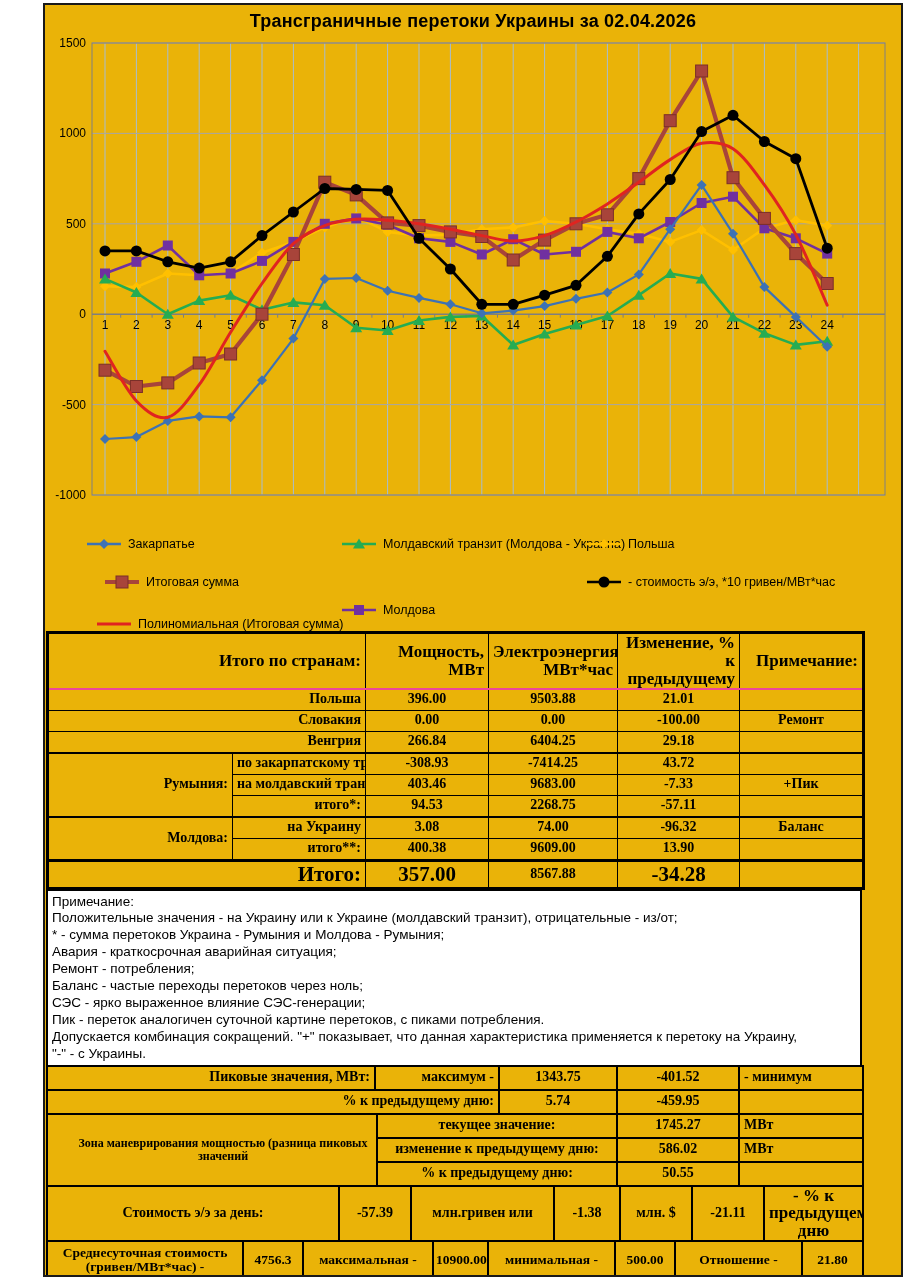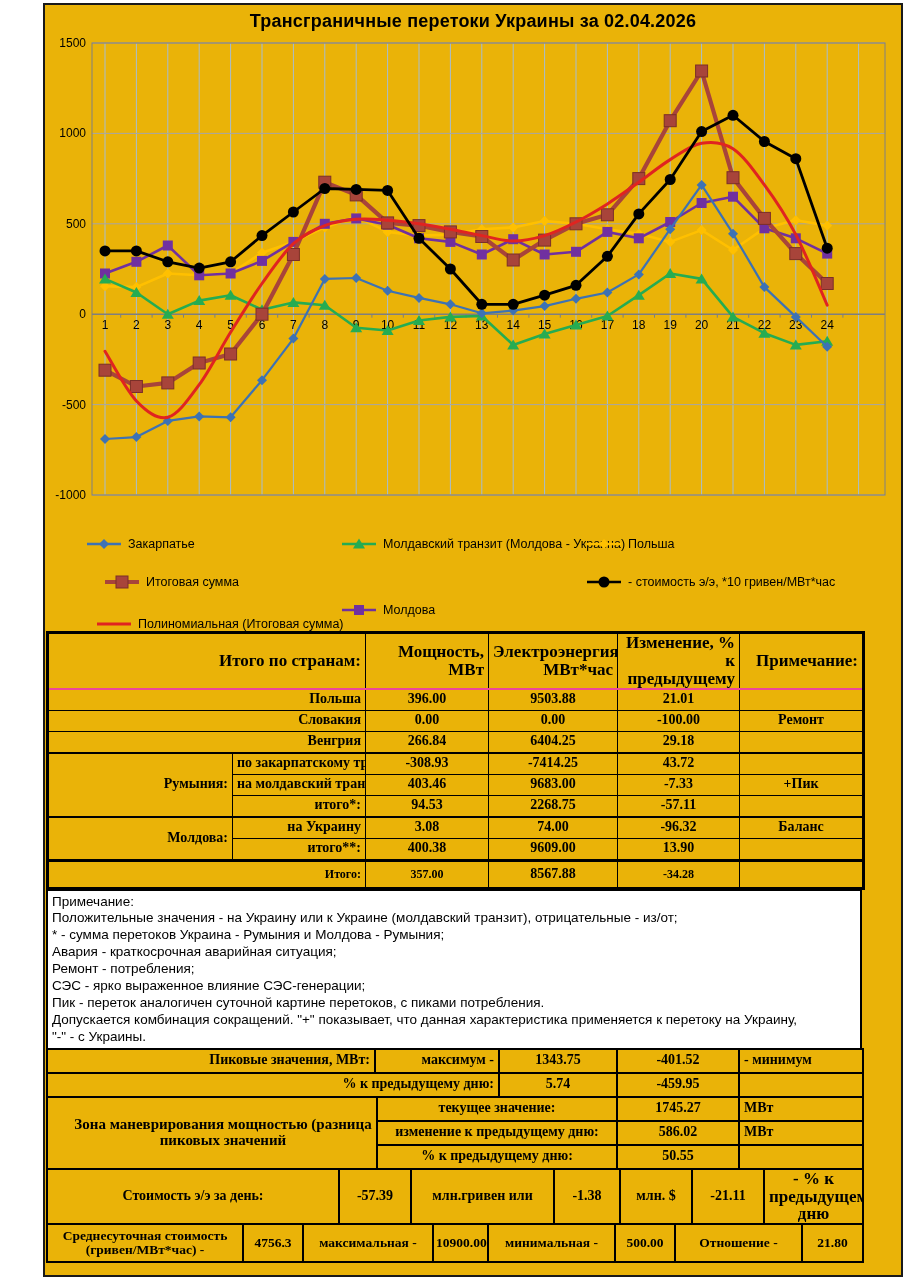--- a/index.html
+++ b/index.html
@@ -19,21 +19,21 @@
   table{border-collapse:collapse;table-layout:fixed;width:816px;
         font-family:"Liberation Serif",serif;font-weight:bold;}
   td{border:1px solid #000;padding:0 4px;font-size:14px;height:20px;overflow:hidden;
      white-space:nowrap;line-height:1.05;}
   .t1{border:3px solid #000;}
   .t1 .hdr td{height:38px;white-space:normal;text-align:right;border-bottom:2px solid #ec4899;font-size:17px;}
   .lbl-r{text-align:right;}
   .val{text-align:center;}
   .grp{border-top:2px solid #000;}
   .total-row td{border-top:3px solid #000;height:25px;}
-  .big{font-size:12px;}
+  .big{font-size:21px;}
   .notes{border:2px solid #000;border-top:3px solid #000;margin-top:-2px;width:812px;
          padding:3px 0 2px 0;background:#fff;}
   .note-line{font-family:"Liberation Sans",sans-serif;font-size:13.5px;line-height:16.9px;
              padding-left:4px;white-space:nowrap;}
   .bt{margin-top:-2px;border:2px solid #000;}
   .bt td{height:22px;border:2px solid #000;}
   .t5 td{padding:0 2px;font-size:13.5px;}
   .two-line{white-space:normal;text-align:center;font-size:13.5px;}
 </style>
 </head>
@@ -436,20 +436,21 @@
       </tr>
     </tbody>
       </table>
 
     <div class="notes">
       <div class="note-line">Примечание:</div>
       <div class="note-line">Положительные значения - на Украину или к Украине (молдавский транзит), отрицательные - из/от;</div>
       <div class="note-line">* - сумма перетоков Украина - Румыния и Молдова - Румыния;</div>
       <div class="note-line">Авария - краткосрочная аварийная ситуация;</div>
       <div class="note-line">Ремонт - потребления;</div>
+      <div class="note-line">Баланс - частые переходы перетоков через ноль;</div>
       <div class="note-line">СЭС - ярко выраженное влияние СЭС-генерации;</div>
       <div class="note-line">Пик - переток аналогичен суточной картине перетоков, с пиками потребления.</div>
       <div class="note-line">Допускается комбинация сокращений. "+" показывает, что данная характеристика применяется к перетоку на Украину,</div>
       <div class="note-line">"-" - с Украины.</div>
     </div>
 
     <table class="bt">
       <colgroup>
           <col style="width:328px">
           <col style="width:124px">
@@ -476,21 +477,21 @@
 
     <table class="bt">
       <colgroup>
           <col style="width:330px">
           <col style="width:240px">
           <col style="width:122px">
           <col style="width:124px">
         </colgroup>
       <tbody>
           <tr>
-        <td rowspan="3" class="two-line" style="font-size:15px;padding-left:26px;">Зона маневрирования мощностью (разница пиковых значений</td>
+        <td rowspan="3" class="two-line" style="font-size:12px;padding-left:26px;">Зона маневрирования мощностью (разница пиковых значений</td>
         <td class="val">текущее значение:</td>
         <td class="val">1745.27</td>
         <td>МВт</td>
       </tr>
       <tr>
         <td class="val">изменение к предыдущему дню:</td>
         <td class="val">586.02</td>
         <td>МВт</td>
       </tr>
       <tr>

